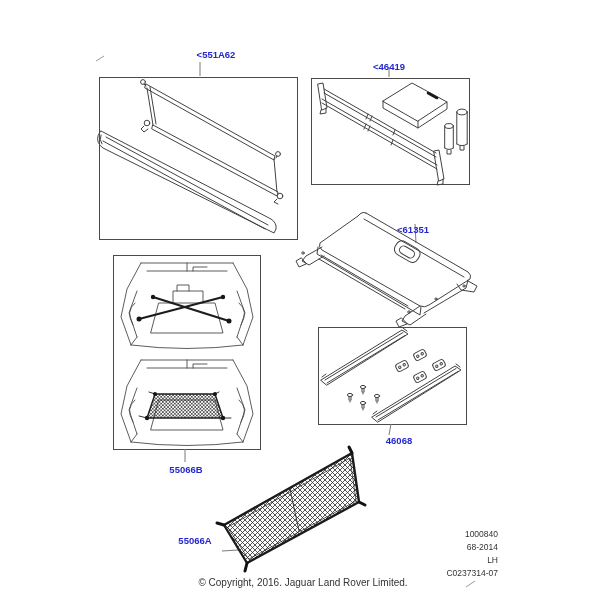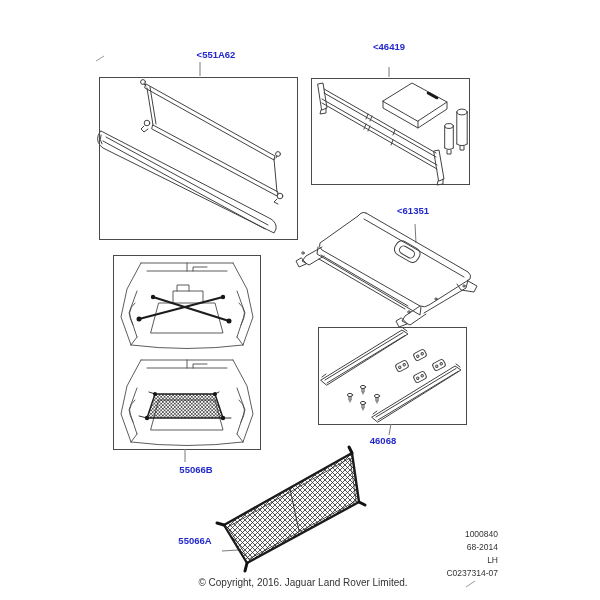--- a/index.html
+++ b/index.html
@@ -233,24 +233,24 @@
       <g stroke="#111" stroke-width="3">
         <path d="M352,453 L349,447"></path>
         <path d="M359,502 L365,505"></path>
         <path d="M247,563 L245,571"></path>
         <path d="M224,525 L217,523"></path>
       </g>
     </g>
   </svg>
 
   <div class="plabel" style="left:176px;top:49px;width:80px">&lt;551A62</div>
-  <div class="plabel" style="left:354px;top:41px;width:70px">&lt;46419</div>
-  <div class="plabel" style="left:378px;top:205px;width:70px">&lt;61351</div>
-  <div class="plabel" style="left:348px;top:435px;width:70px">46068</div>
-  <div class="plabel" style="left:161px;top:464px;width:70px">55066B</div>
+  <div class="plabel" style="left:354px;top:61px;width:70px">&lt;46419</div>
+  <div class="plabel" style="left:378px;top:224px;width:70px">&lt;61351</div>
+  <div class="plabel" style="left:364px;top:435px;width:70px">46068</div>
+  <div class="plabel" style="left:151px;top:464px;width:70px">55066B</div>
   <div class="plabel" style="left:169px;top:535px;width:52px">55066A</div>
 
   <div class="ftr-block">
     <div>1000840</div>
     <div>68-2014</div>
     <div>LH</div>
     <div>C0237314-07</div>
   </div>
 
   <div class="copyright">© Copyright, 2016. Jaguar Land Rover Limited.</div>

